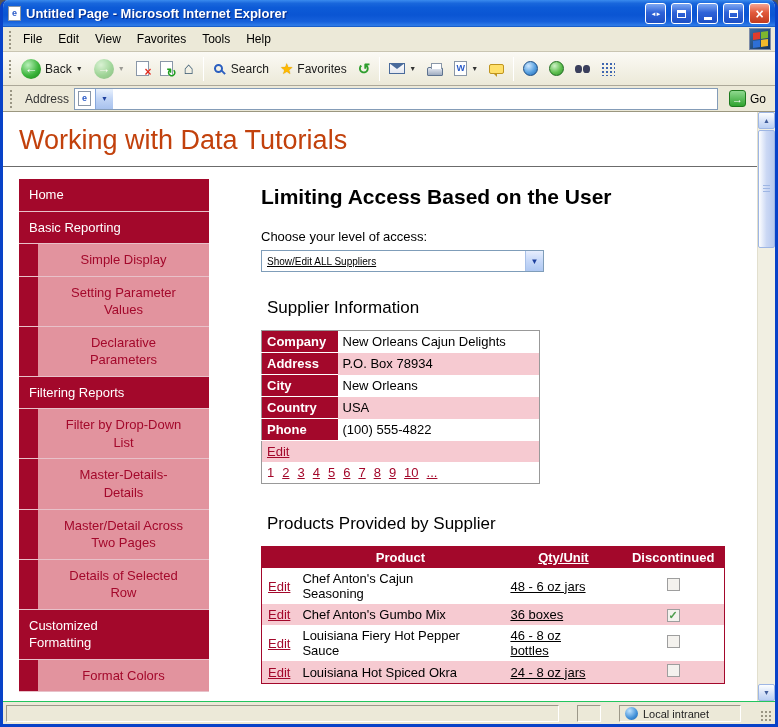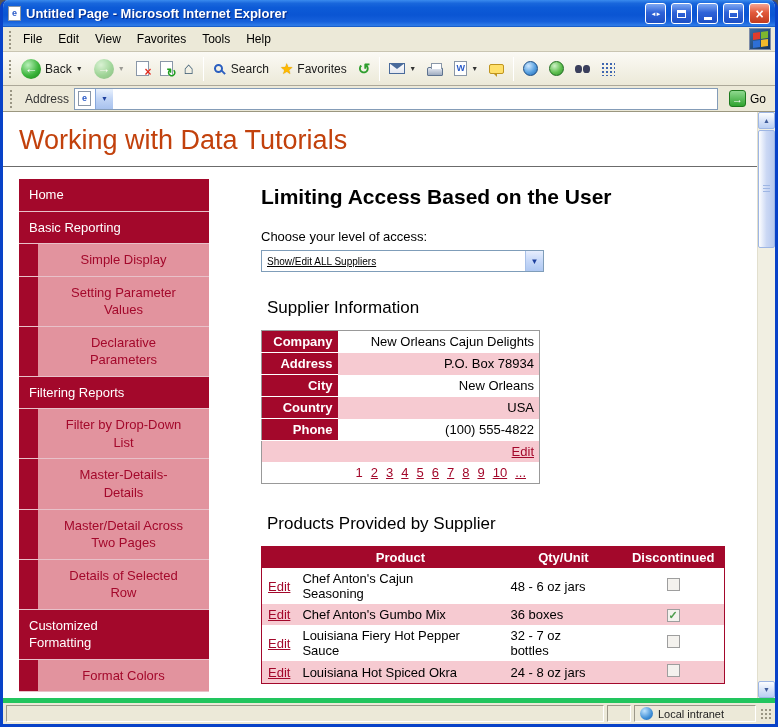--- a/index.html
+++ b/index.html
@@ -111,53 +111,53 @@
   .main{flex:1;padding:6px 20px 0 52px;}
   .page-heading{font-size:21px;font-weight:bold;margin:0 0 20px;color:#000;}
   .access-label{font-size:13px;margin-bottom:6px;}
   .select{width:283px;height:22px;border:1px solid #7F9DB9;background:#fff;display:flex;
     align-items:center;margin-bottom:26px;cursor:pointer;}
   .select-value{flex:1;font-size:10px;padding:0 5px;white-space:nowrap;overflow:hidden;text-decoration:underline;}
   .select-arrow{width:18px;height:20px;border-left:1px solid #A8C0E8;color:#1C3E9C;font-size:8px;
     background:linear-gradient(#E7EEFD,#C6D8F8 50%,#AFC8F2);display:flex;align-items:center;justify-content:center;}
   .section-heading{font-size:17px;font-weight:normal;margin:0 6px 12px;color:#000;}
   table{border-collapse:collapse;font-size:13px;}
-  .sup{border:1px solid #999;margin-bottom:30px;text-align:right;}
+  .sup{border:1px solid #999;margin-bottom:30px;}
   .sup td{padding:3px 5px;}
   .sup-label{background:var(--maroon);color:#fff;font-weight:bold;width:76px;border-bottom:1px solid #fff;}
   .sup-value{width:202px;margin-left:28px;}
   tr.alt{background:var(--row-pink);}
   .edit-link{color:var(--maroon);text-decoration:underline;cursor:pointer;}
   .pager span,.pager a{margin-right:8px;}
   .pager .pg-link{color:var(--maroon);text-decoration:underline;cursor:pointer;}
   .pager .pg-current{color:var(--maroon);}
   .grid{border:1px solid var(--maroon);}
   .grid th{background:var(--maroon);color:#fff;font-weight:bold;padding:3px 6px;text-align:center;}
   .grid td{padding:3px 6px;}
   .c-edit{width:32px;}
   .c-prod{width:208px;white-space:pre-line;}
-  .c-qty{width:118px;white-space:pre-line;}
+  .c-qty{width:118px;white-space:pre-line;text-decoration:underline;}
   .c-disc{width:102px;text-align:center;}
   .checkbox{width:13px;height:13px;border:1px solid #9E9E9E;background:#F4F2EE;
     display:inline-flex;align-items:center;justify-content:center;cursor:default;}
   .checkbox .mark{display:none;font-size:11px;line-height:1;color:#4E9E4E;font-weight:bold;}
   .checkbox.checked .mark{display:inline;}
   
   .scrollbar{flex:0 0 17px;background:#F1EFE2;position:relative;border-left:1px solid #E2DFCE;}
   .sb-btn{width:17px;height:17px;background:linear-gradient(#FDFEFF,#D3E0F7 60%,#BACFF3);
     border:1px solid #9EB6E4;border-radius:2px;color:#405D9B;font-size:7px;
     display:flex;align-items:center;justify-content:center;cursor:pointer;}
   .sb-down{position:absolute;bottom:0;left:0;}
   .sb-thumb{position:absolute;top:18px;left:0;width:17px;height:118px;border:1px solid #9EB6E4;border-radius:2px;
     background:linear-gradient(90deg,#FDFEFF,#CBD8F4 50%,#B7C9EE);cursor:pointer;}
   .sb-thumb::after{content:'';position:absolute;left:4px;right:4px;top:50%;height:7px;margin-top:-4px;
     background:repeating-linear-gradient(180deg,#9EB6E4 0 1px,transparent 1px 3px);}
   
-  .statusbar{flex:0 0 23px;display:flex;align-items:center;gap:3px;background:var(--chrome);
-    border-top:5px solid #22c55e;padding:2px 3px;}
+  .statusbar{flex:0 0 23px;display:flex;align-items:flex-end;gap:18px;background:var(--chrome);
+    border-top:1px solid #22c55e;padding:2px 3px;}
   .panel{border:1px solid;border-color:#9C9889 #FFF #FFF #9C9889;height:17px;}
   .panel.wide{flex:1;}
   .panel.small{width:24px;}
   .panel.zone{width:122px;display:flex;align-items:center;gap:5px;padding:0 5px;font-size:11px;color:#222;}
   .zone-globe{width:13px;height:13px;border-radius:50%;flex:0 0 auto;
     background:radial-gradient(circle at 35% 30%,#BFE3FF,#3E8ED6 60%,#1C5FA8);}
   .grip-corner{width:13px;height:13px;background-image:radial-gradient(#9A9684 1.2px,transparent 1.4px);
     background-size:4px 4px;background-position:1px 1px;}
 </style>
 </head>
@@ -413,21 +413,21 @@
               <td class="c-prod">Chef Anton's Gumbo Mix</td>
               <td class="c-qty">36 boxes</td>
               <td class="c-disc"><span class="checkbox checked">
                       <span class="mark">✓</span>
                     </span></td>
             </tr>
             <tr>
               <td class="c-edit"><a class="edit-link">Edit</a></td>
               <td class="c-prod">Louisiana Fiery Hot Pepper
 Sauce</td>
-              <td class="c-qty">32 - 7 oz
+              <td class="c-qty">46 - 8 oz
 bottles</td>
               <td class="c-disc"><span class="checkbox"></span></td>
             </tr>
             <tr class="alt">
               <td class="c-edit"><a class="edit-link">Edit</a></td>
               <td class="c-prod">Louisiana Hot Spiced Okra</td>
               <td class="c-qty">24 - 8 oz jars</td>
               <td class="c-disc"><span class="checkbox"></span></td>
             </tr>
           </tbody>

